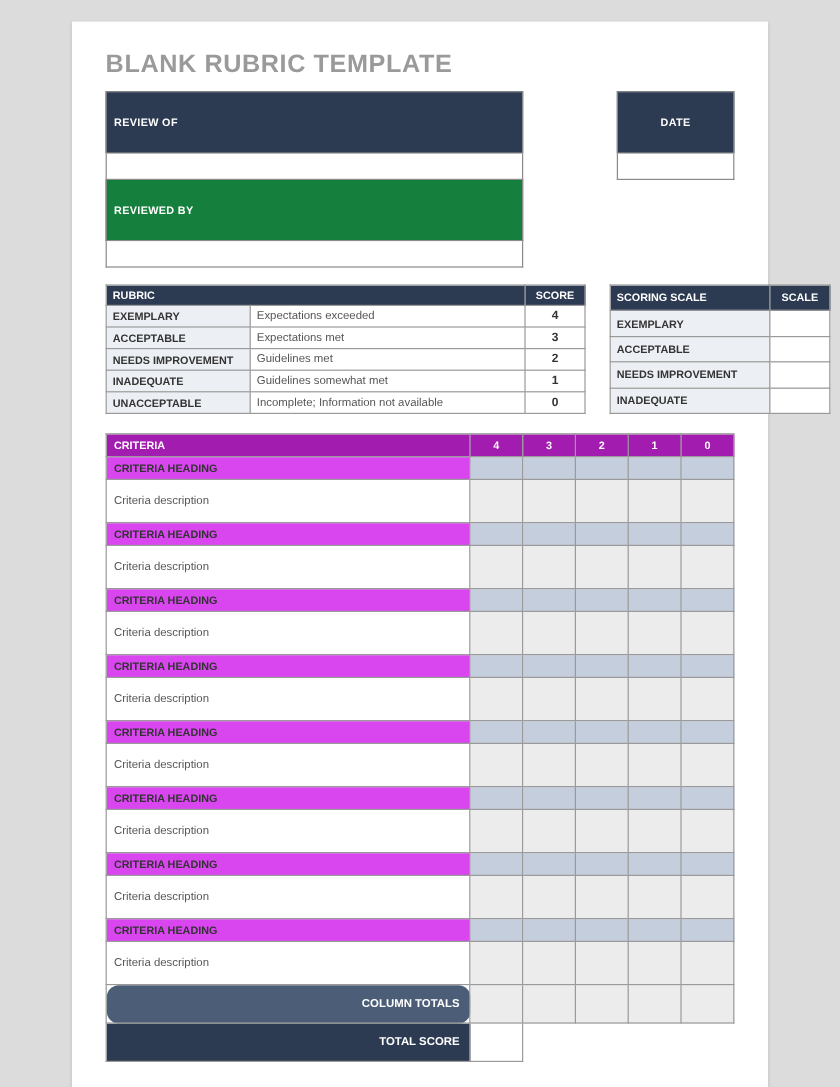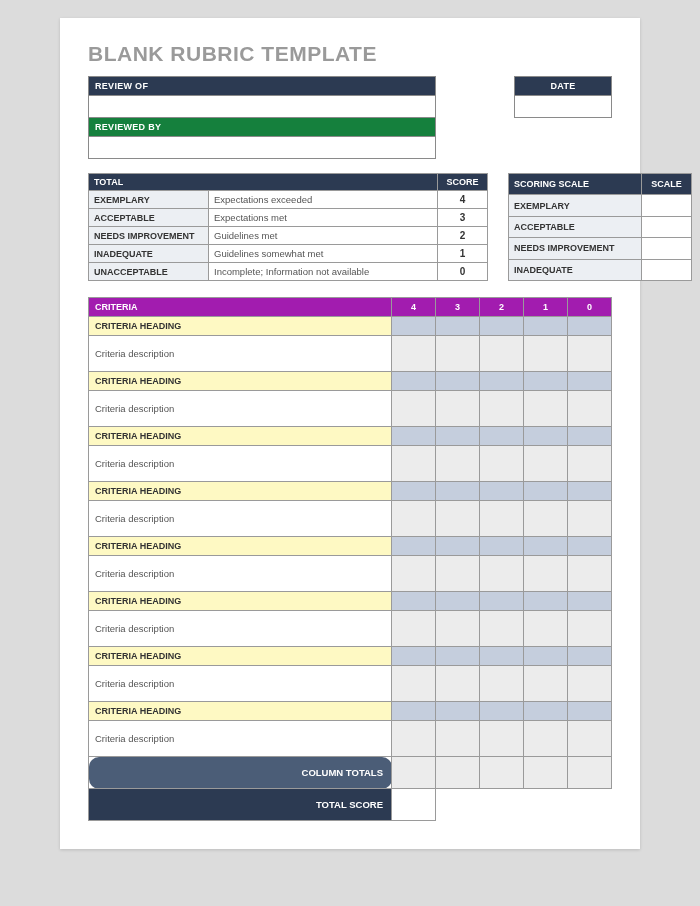--- a/index.html
+++ b/index.html
@@ -26,21 +26,21 @@
     margin-bottom: 10px;
   }
   .top-row { display: flex; gap: 16px; }
   .top-left { flex: 1; max-width: 348px; }
   .top-right { margin-left: auto; width: 98px; }
   .hdr-bar {
     background: #2c3a52;
     color: #fff;
     font-weight: bold;
     font-size: 9px;
-    padding: 4px 6px;
+    padding: 20px 6px;
     border:1px solid #8a8a8a;
     letter-spacing:0.3px;
   }
   .hdr-bar.slate { background: #15803d; }
   .input-box {
     height: 20px;
     border: 1px solid #8a8a8a;
     border-top: none;
     background: #fff;
   }
@@ -52,21 +52,21 @@
   .rubric-table .col-label { background:#eceff3; font-weight:bold; font-size:9px; width:120px;}
   .rubric-th { background:#2c3a52; color:#fff; font-weight:bold; font-size:9px; }
   .rubric-score { text-align:center; font-weight:bold; width:50px;}
   .scale-table { flex: 0 0 184px; margin-left:auto; }
   .scale-table .total-col { width:50px; }
   .scale-table td.lbl { background:#eceff3; font-weight:bold; font-size:9px;}
   .scale-table td.val { background:#fff; }
   .criteria-table { margin-top: 16px; width:100%; }
   .criteria-table th.dark { background:#a21caf; color:#fff; font-weight:bold; font-size:9px; padding:4px 6px;}
   .criteria-table th.num { text-align:center; width:44px;}
-  .criteria-table td.heading { background:#fef9c3; font-weight:bold; font-size:9px; padding:4px 6px;}
+  .criteria-table td.heading { background:#d946ef; font-weight:bold; font-size:9px; padding:4px 6px;}
   .criteria-table td.desc { background:#fff; font-size:9.5px; padding:12px 6px; color:#555;}
   .criteria-table td.cell { background:#ececec; width:44px;}
   .criteria-table td.emptyhead { background:#c5cedd; width:44px;}
   .totals-row td.lbl { background:#4b5d77; color:#fff; text-align:right; font-weight:bold; font-size:9.5px; padding:10px 8px;border-radius:10px;}
   .totals-row td.cell2 { background:#ececec; }
   .score-row td.lbl { background:#2c3a52; color:#fff; text-align:right; font-weight:bold; font-size:9.5px; padding:10px 8px;}
   .empty-nb { border:none !important; background:transparent;}
 </style>
 </head>
 <body>
@@ -84,21 +84,21 @@
     <div class="top-right">
       <div class="hdr-bar" style="text-align:center">DATE</div>
       <div class="input-box" style="height:22px"></div>
     </div>
   </div>
 
   <div class="mid-row">
     <table class="rubric-table">
       <tbody>
           <tr>
-        <th class="rubric-th" colspan="2">TOTAL</th>
+        <th class="rubric-th" colspan="2">RUBRIC</th>
         <th class="rubric-th" style="text-align:center;width:50px">SCORE</th>
       </tr>
       </tbody>
         <tbody id="rubric-body">
           <tr>
             <td class="col-label">EXEMPLARY</td>
     <td style="font-size:9.5px;color:#555">Expectations exceeded</td>
     <td class="rubric-score">4</td>
           </tr>
           <tr>

